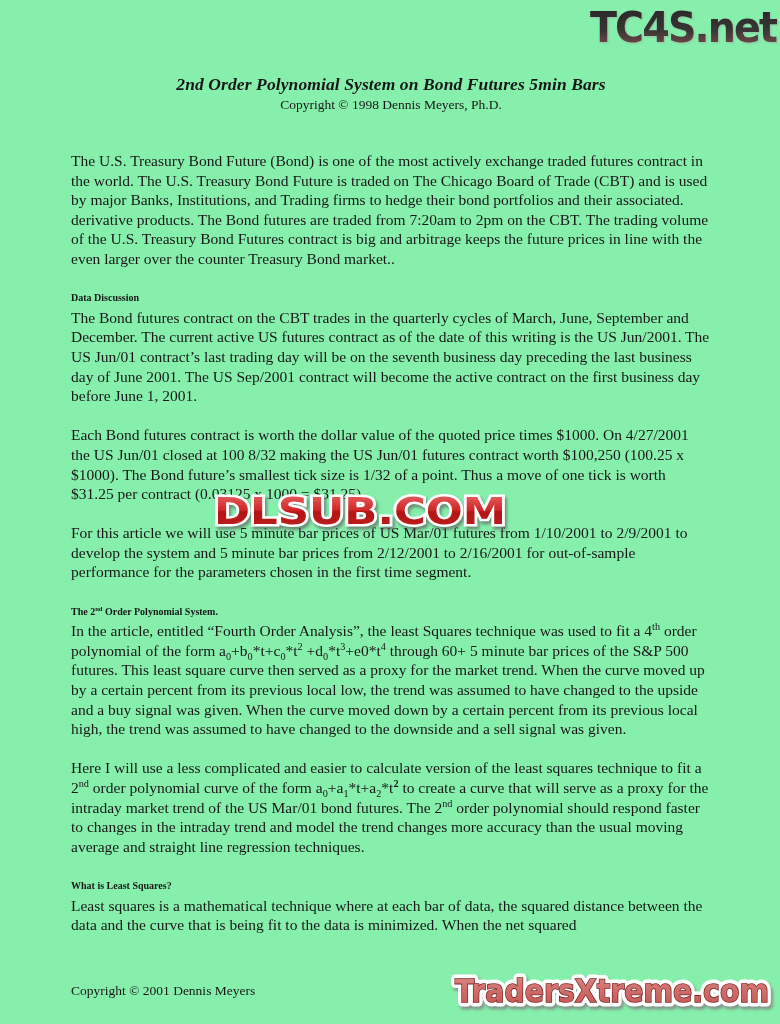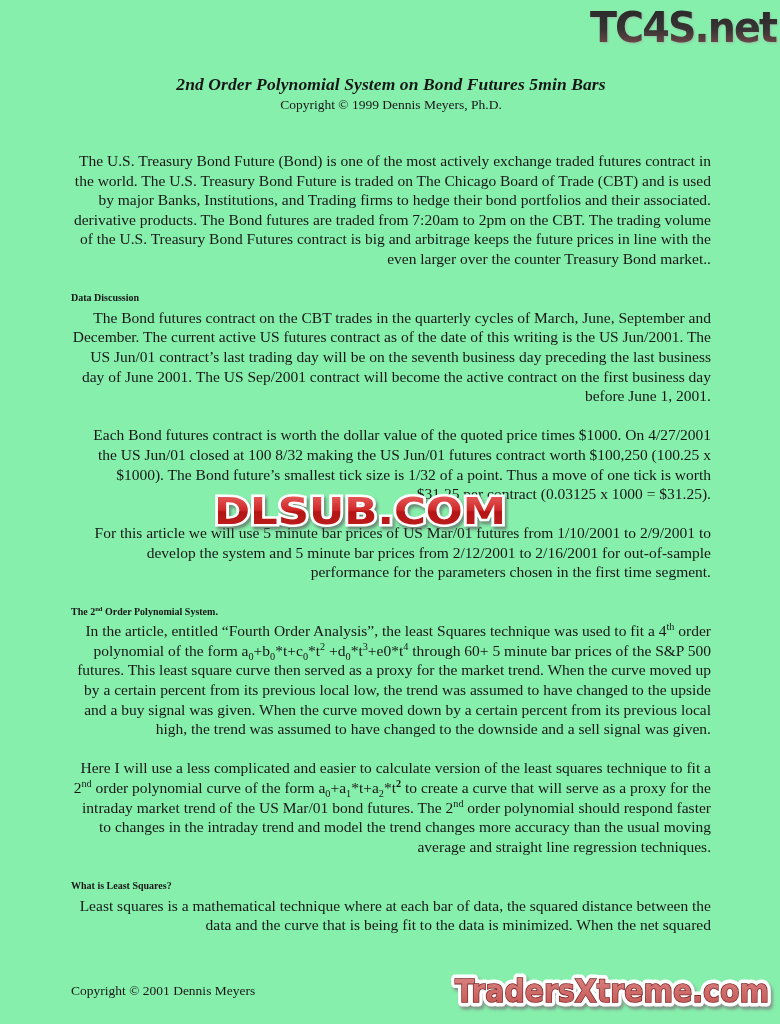--- a/index.html
+++ b/index.html
@@ -25,21 +25,20 @@
   }
   .subtitle{
     text-align:center;
     font-size:13.5px;
     margin-top:2px;
   }
   .body-text p{
     margin:0 0 19.6px 0;
     font-size:15.5px;
     line-height:19.6px;
-    text-align:right;
   }
   .body-text p.first{
     margin-top:38px;
   }
   .body-text h3{
     margin:0;
     font-size:10px;
     line-height:19.6px;
     font-weight:bold;
   }
@@ -70,21 +69,21 @@
         <stop offset="0.55" stop-color="#383434"></stop>
         <stop offset="1" stop-color="#8a5252"></stop>
       </linearGradient>
     </defs>
     <text x="197" y="41" text-anchor="end" font-family="DejaVu Sans, sans-serif" font-weight="bold" font-size="42" letter-spacing="-2" textLength="186" lengthAdjust="spacingAndGlyphs" fill="url(#gLogo)" style="filter:drop-shadow(1px 1px 1px rgba(160,160,160,.6))">TC4S.net</text>
   </svg>
 
   <div class="content body-text">
 
     <h1 class="title">2nd Order Polynomial System on Bond Futures 5min Bars</h1>
-    <div class="subtitle">Copyright © 1999 Dennis Meyers, Ph.D.</div>
+    <div class="subtitle">Copyright © 1998 Dennis Meyers, Ph.D.</div>
 
     <p class="first">The U.S. Treasury Bond Future (Bond) is one of the most actively exchange traded futures contract in the world.  The U.S. Treasury Bond Future is traded on The Chicago Board of Trade (CBT) and is used by major Banks, Institutions, and Trading firms to hedge their bond portfolios and their associated. derivative products.  The Bond futures are traded from 7:20am to 2pm on the CBT.  The trading volume of the U.S. Treasury Bond Futures contract is big and  arbitrage keeps the future prices in line with the even larger over the counter Treasury Bond market..</p>
 
     <h3>Data Discussion</h3>
     <p>The Bond futures contract on the CBT trades in the quarterly cycles of March, June, September and December.  The current active US futures contract as of the date of this writing is the US Jun/2001.  The US Jun/01 contract’s last trading day will be on the seventh business day preceding the last business day of June 2001.  The US Sep/2001 contract will become the active contract on the first business day before June 1, 2001.</p>
 
     <p>Each Bond futures contract is worth the dollar value of the quoted price times $1000.  On 4/27/2001 the US Jun/01 closed at 100 8/32 making the US Jun/01 futures contract worth $100,250 (100.25 x $1000).  The Bond future’s smallest tick size is 1/32 of a point.  Thus a move of one tick is worth $31.25 per contract (0.03125 x 1000 = $31.25).</p>
 
     <p>For this article we will use 5 minute bar prices of US Mar/01 futures from 1/10/2001 to 2/9/2001 to develop the system and 5 minute bar prices from 2/12/2001 to 2/16/2001 for out-of-sample performance for the parameters chosen in the first time segment.</p>
 

